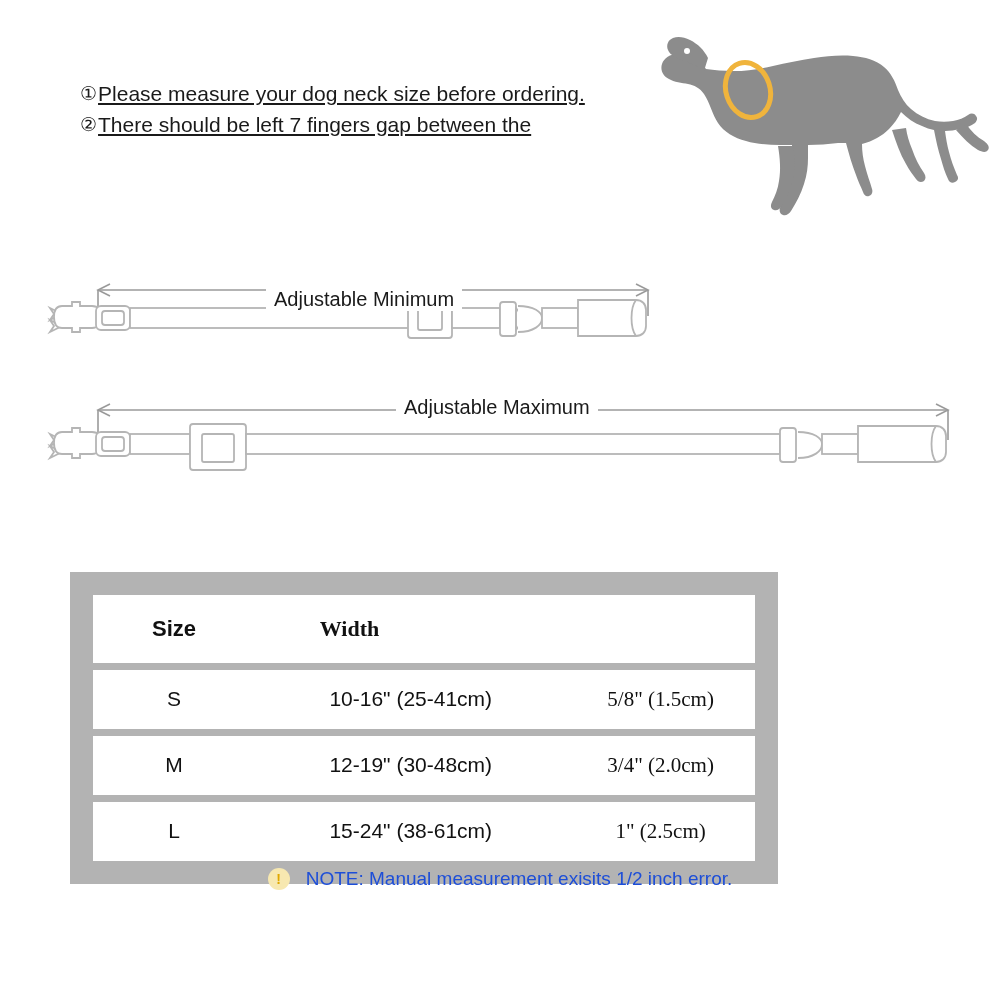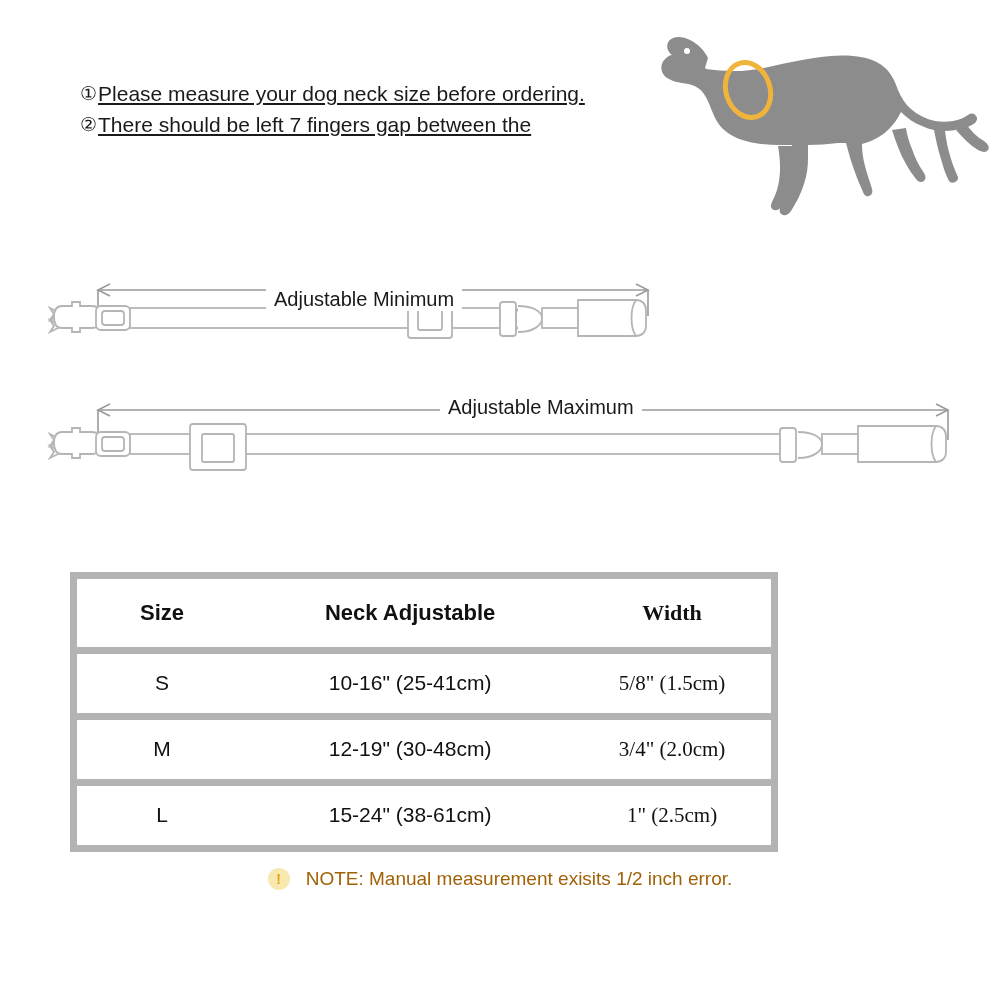--- a/index.html
+++ b/index.html
@@ -80,31 +80,30 @@
     white-space: nowrap;
   }
   #label-min {
     left: 250px;
     top: 288px;
     margin-left: 16px;
   }
   #label-max {
     left: 396px;
     top: 396px;
-    margin-left: 44px;
   }
 
   
   #size-table {
     position: absolute;
     left: 70px;
     top: 572px;
     width: 708px;
     background: #b3b3b3;
-    padding: 7px;
+    padding: 23px;
     box-sizing: border-box;
   }
   .tbl-row {
     display: flex;
     background: #ffffff;
     margin-bottom: 7px;
   }
   .tbl-row:last-child { margin-bottom: 0; }
   .tbl-cell {
     padding: 17px 4px;
@@ -140,21 +139,21 @@
     color: #e0a800;
     font-size: 14px;
     font-weight: bold;
     line-height: 22px;
     text-align: center;
     margin-right: 16px;
     flex: 0 0 auto;
   }
   #note-text {
     font-size: 19px;
-    color: #a16207;
+    color: #1d4ed8;
   }
 </style>
 </head>
 <body>
 
 <div id="instructions">
   <div class="instr-line">
     <span class="instr-num">①</span>
     <span class="instr-text">Please measure your dog neck size before ordering.</span>
   </div>
@@ -269,21 +268,20 @@
                C906,76 902,80 896,80 L818,80 Z"></path>
       <path d="M896,44 C890,52 890,72 896,80" fill="none"></path>
     </g>
   </svg>
 </div>
 <div class="dim-label" id="label-max">Adjustable Maximum</div>
 
 <div id="size-table">
   <div class="tbl-row header">
     <div class="tbl-cell col-size">Size</div>
-    <div class="tbl-cell col-neck">Neck Adjustable</div>
     <div class="tbl-cell col-width">Width</div>
   </div>
   <div class="tbl-row">
     <div class="tbl-cell col-size">S</div>
     <div class="tbl-cell col-neck">10-16" (25-41cm)</div>
     <div class="tbl-cell col-width">5/8" (1.5cm)</div>
   </div>
   <div class="tbl-row">
     <div class="tbl-cell col-size">M</div>
     <div class="tbl-cell col-neck">12-19" (30-48cm)</div>

